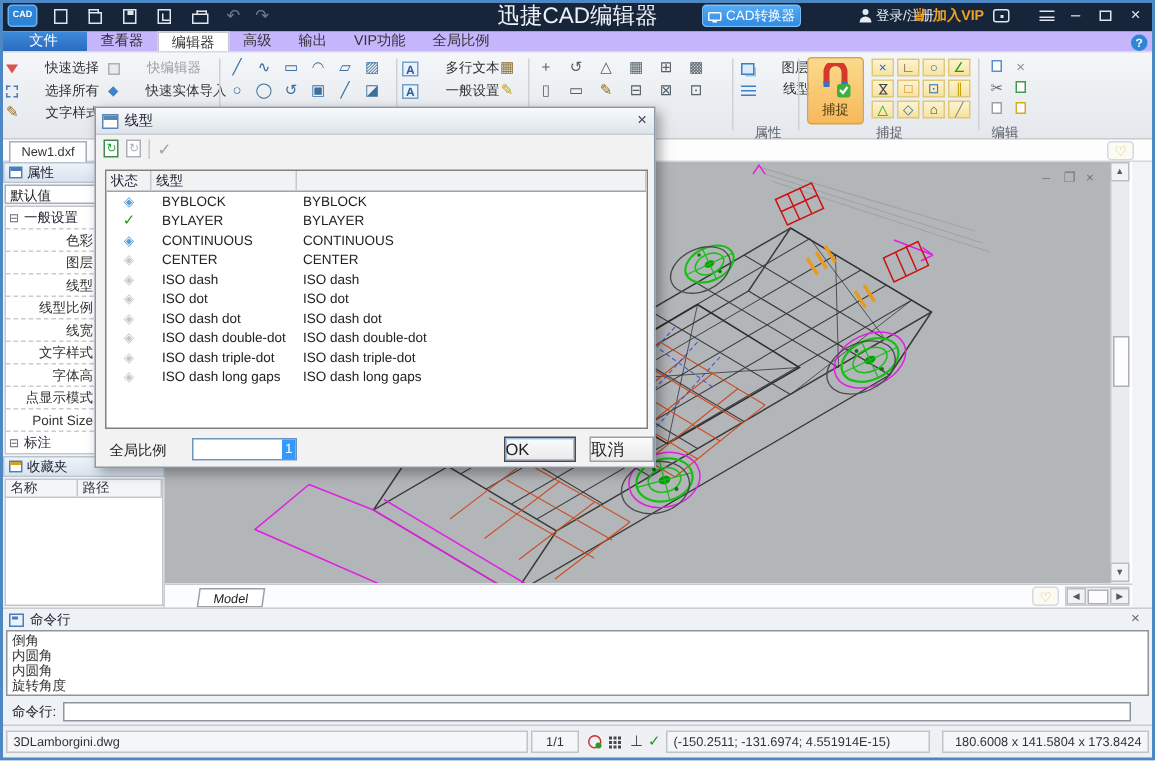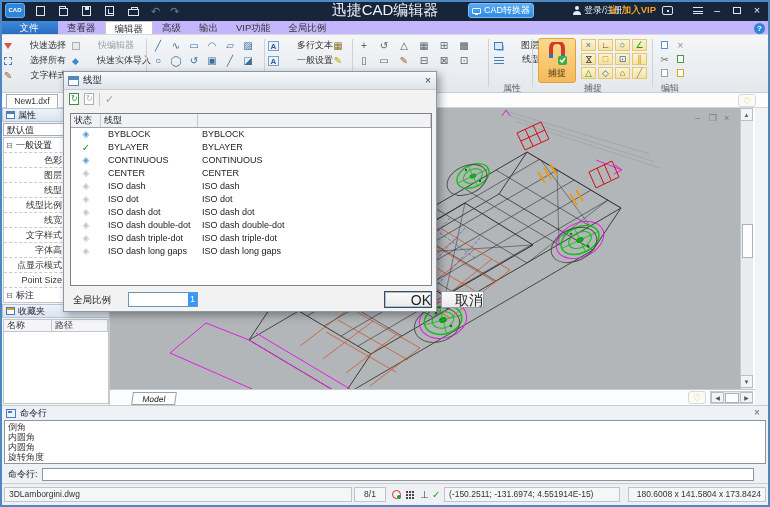--- a/index.html
+++ b/index.html
@@ -139,21 +139,21 @@
   .drow{display:flex;height:13px;line-height:13px;font-size:9px;}
   .drow .c0{width:30px;text-align:center;}
   .drow .c1{width:97px;padding-left:7px;}
   .drow .c2{width:184px;padding-left:4px;}
   .st-blue{color:#5b9bd5;font-size:9px;}
   .st-gray{color:#c2c6cb;font-size:9px;}
   .st-check{color:#1a9a1a;font-weight:bold;font-size:10px;}
   #gslabel{position:absolute;left:9px;top:222px;font-size:9.5px;color:#222;}
   #gsinput{position:absolute;left:64px;top:220px;width:70px;height:15px;background:#fff;border:1px solid #6f94ba;text-align:right;}
   #gsinput span{display:inline-block;background:#3399ff;color:#fff;padding:0 2px;font-size:9px;line-height:13px;}
-  .dbtn{position:absolute;top:219px;height:17px;background:linear-gradient(#fbfbfb,#e9e9e9);text-align:right;line-height:16px;font-size:14px;color:#222;margin-left:48px;}
+  .dbtn{position:absolute;top:219px;height:17px;background:linear-gradient(#fbfbfb,#e9e9e9);text-align:left;line-height:16px;font-size:11px;color:#222;}
   #okbtn{left:272px;width:48px;border:1px solid #4a4a4a;box-shadow:inset 0 0 0 1px #9ec1e4;}
   #cancelbtn{left:329px;width:43px;border:1px solid #9aa0a6;}
 </style>
 </head>
 <body>
 
 <div id="titlebar" class="abs">
   <div class="logo">CAD</div>
   <div class="tico"></div>
   <div class="tico folder"></div>
@@ -455,21 +455,21 @@
       <div>旋转角度</div>
     </div>
   <div id="cmdrow">
     <span>命令行:</span>
     <div id="cmdinput"></div>
   </div>
 </div>
 
 <div id="statusbar" class="abs">
   <div class="sbox" style="left:2px;width:348px;">3DLamborgini.dwg</div>
-  <div class="sbox" style="left:352px;width:32px;text-align:center;">8/1</div>
+  <div class="sbox" style="left:352px;width:32px;text-align:center;">1/1</div>
   <div class="qcirc" style="left:390px;"></div>
   <div class="dots" style="left:404px;"></div>
   <div class="sico" style="left:418px;color:#445;">⊥</div>
   <div class="sico" style="left:430px;color:#1a9a1a;font-weight:bold;">✓</div>
   <div class="sbox" style="left:442px;width:176px;">(-150.2511; -131.6974; 4.551914E-15)</div>
   <div class="sbox" style="left:626px;width:138px;text-align:right;">180.6008 x 141.5804 x 173.8424</div>
 </div>
 
 <div id="dialog" class="abs">
   <div id="dlgtitle">

